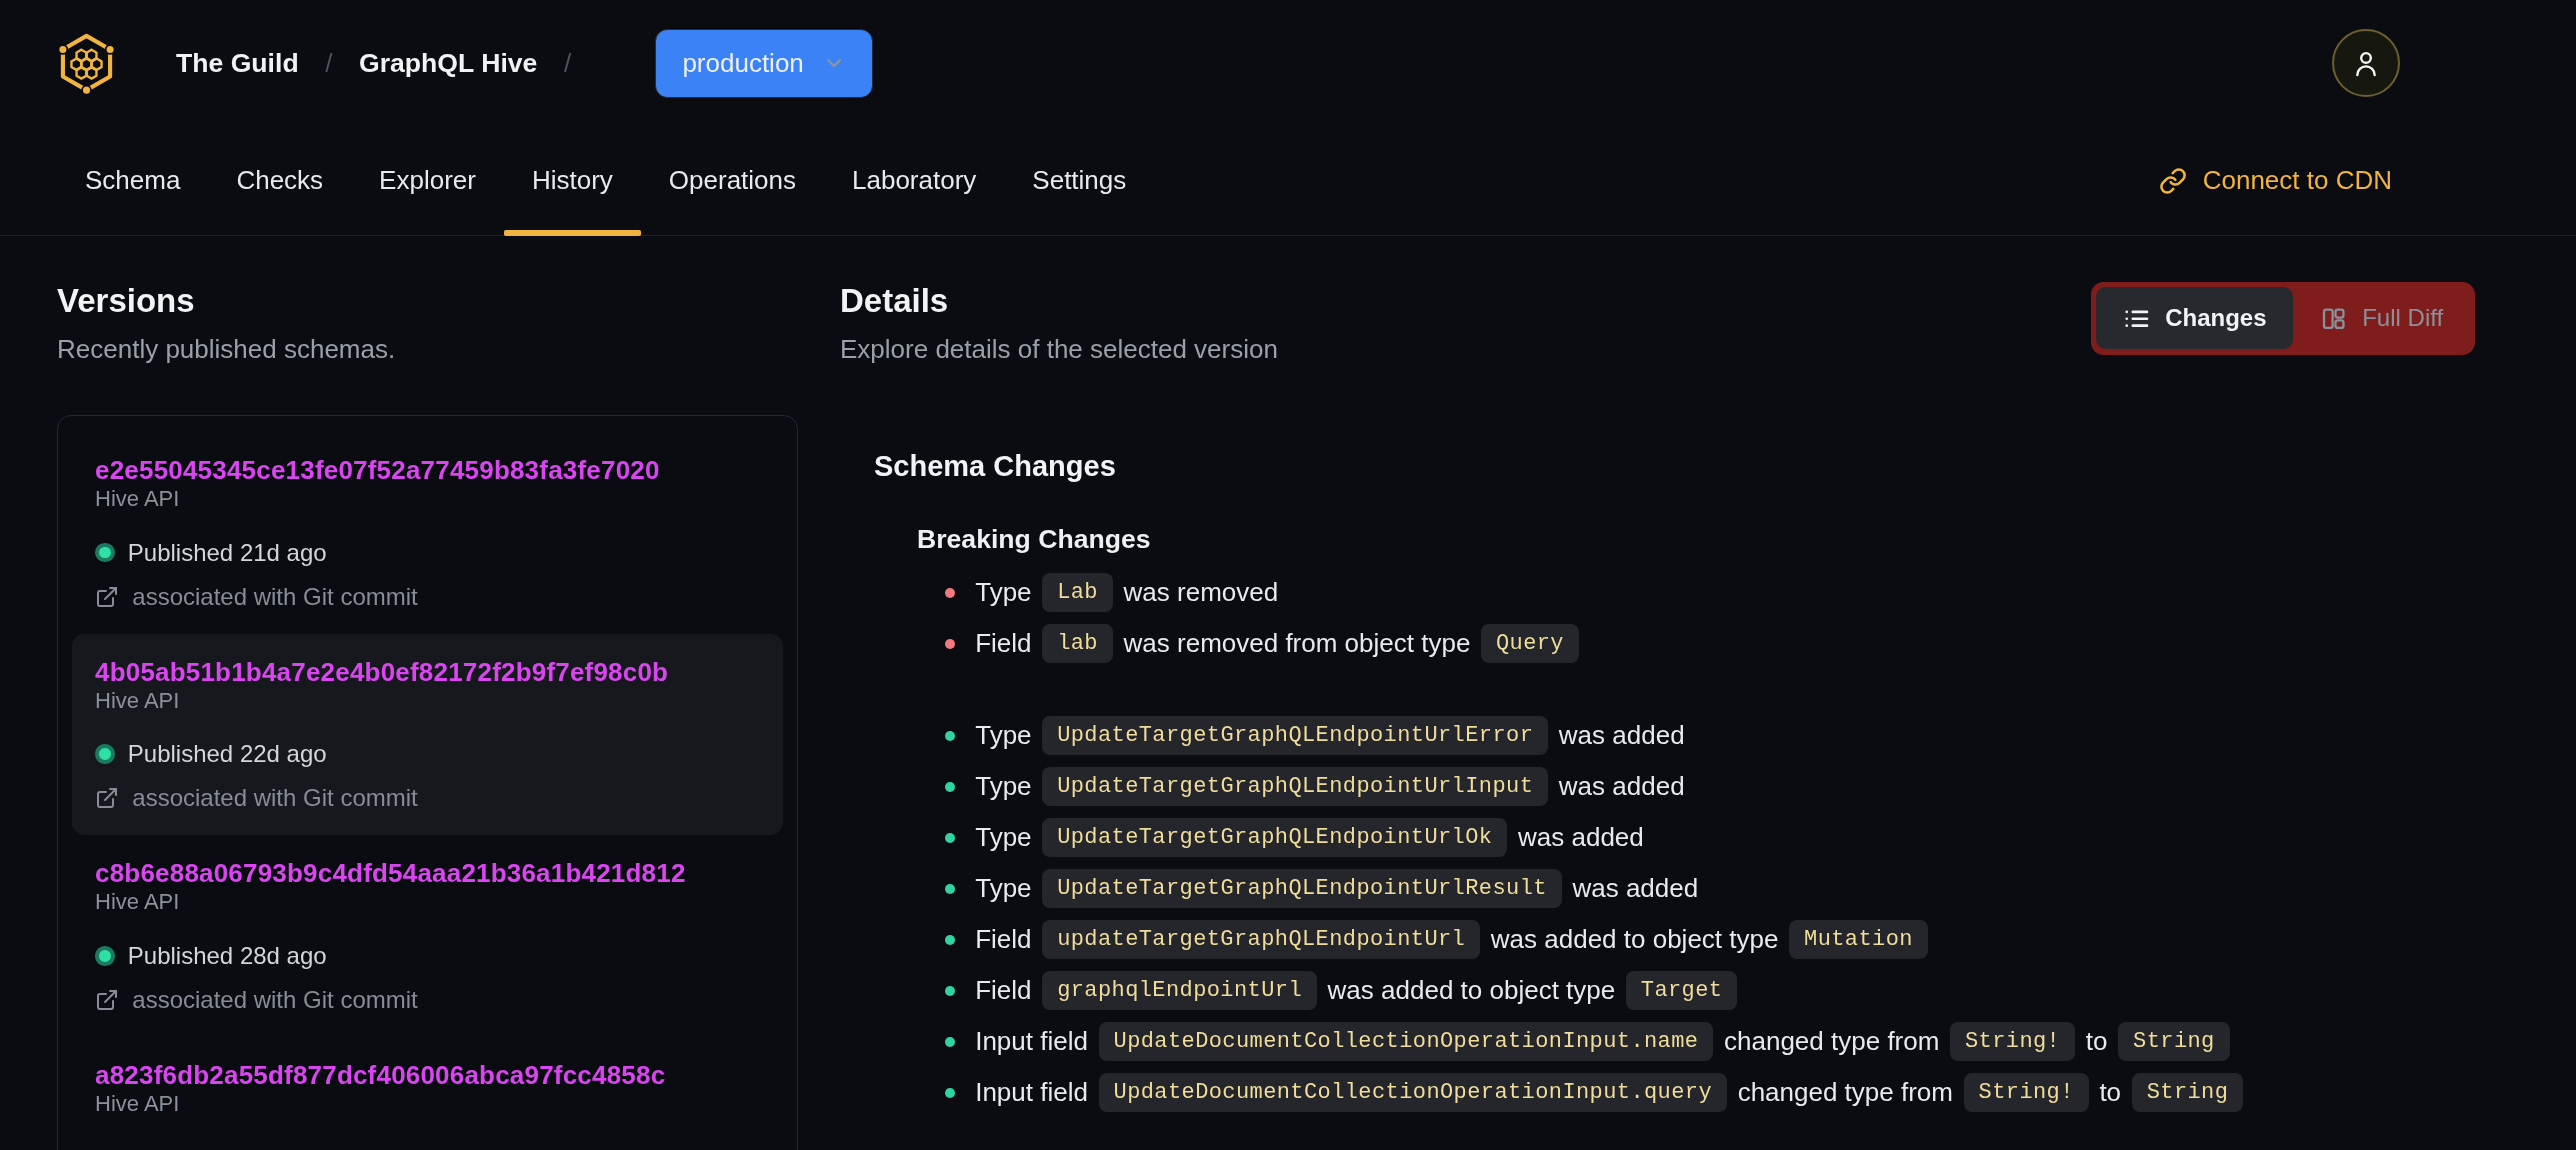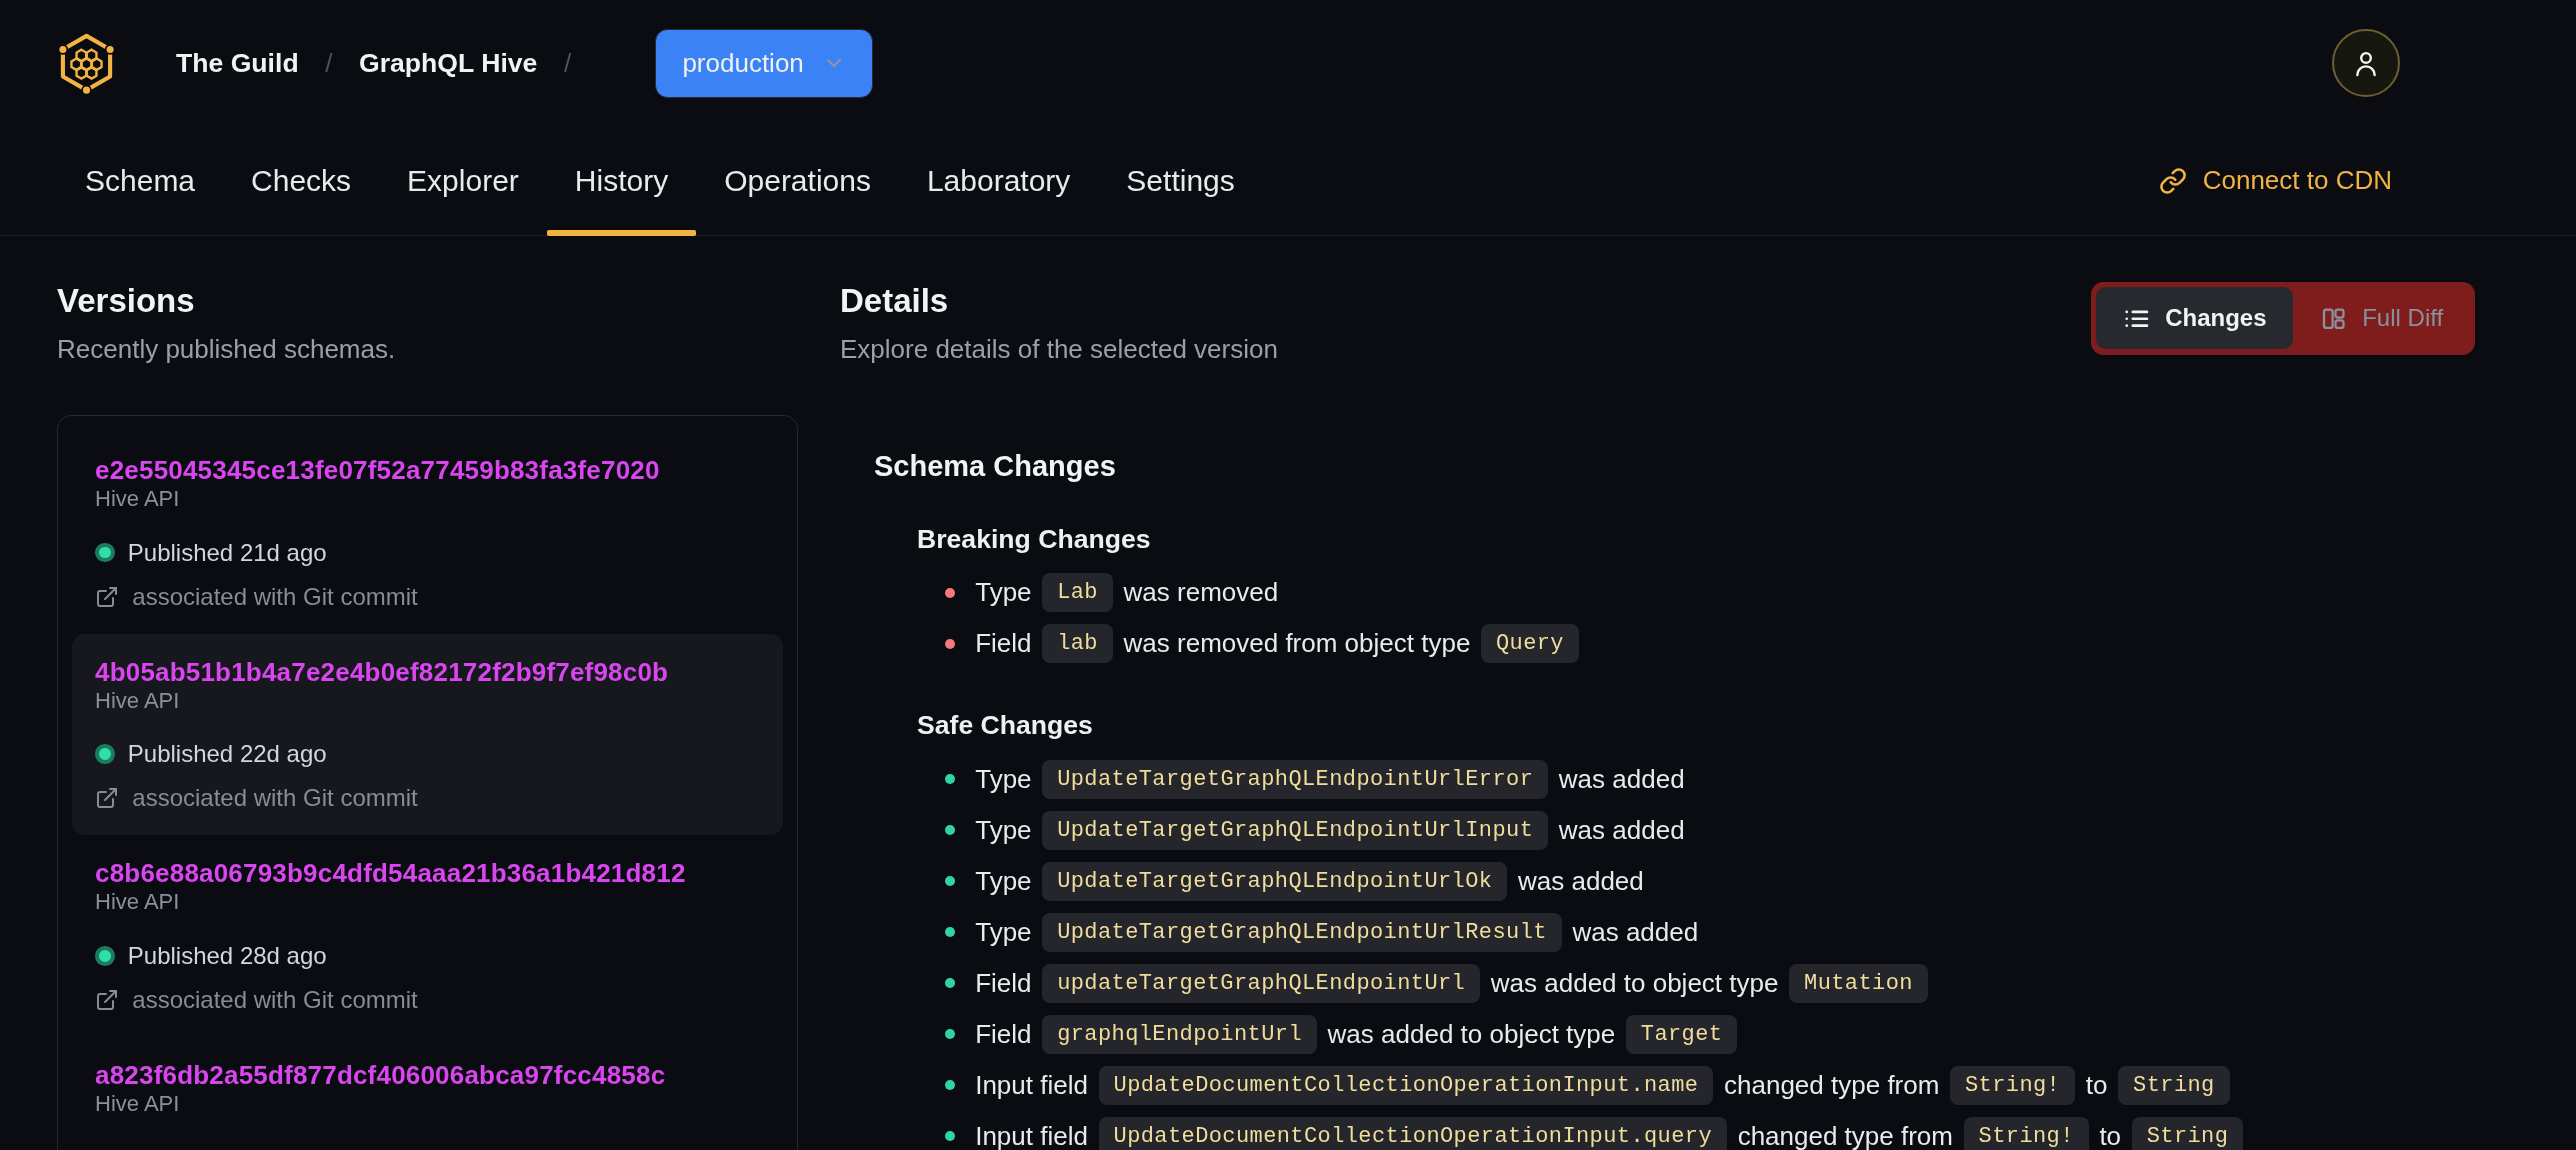--- a/index.html
+++ b/index.html
@@ -28,21 +28,21 @@
   }
   .avatar svg { width:32px; height:32px; color:#f3f4f6; }
   
   .tabnav {
     height:110px; display:flex; align-items:stretch; padding:0 184px 0 57px;
     border-bottom:0.9px solid #1d212a;
   }
   .tabs { display:flex; }
   .tab {
     position:relative; display:flex; align-items:center; padding:0 28px;
-    font-size:30px; color:#e8eaed; cursor:pointer; background:none; border:none;
+    font-size:26px; color:#e8eaed; cursor:pointer; background:none; border:none;
     font-family:"Liberation Sans", sans-serif;
   }
   .tab.active::after {
     content:""; position:absolute; left:0; right:0; bottom:-0.9px; height:6.2px;
     background:#f2b440; border-radius:1.8px;
   }
   .cdn-link {
     margin-left:auto; display:flex; align-items:center; gap:16px; color:#f2b440;
     font-size:26px; cursor:pointer;
   }
@@ -261,21 +261,20 @@
                 <span class="bullet breaking"></span>
                 <span class="seg-text">Field</span>
                 <code class="code-badge">lab</code>
                 <span class="seg-text">was removed from object type</span>
                 <code class="code-badge">Query</code>
               </li>
             </ul>
         </div>
 
         <div class="change-group">
-          <h4 class="group-title">Safe Changes</h4>
           <ul class="change-list" id="safe-list">
               <li class="change-row">
                 <span class="bullet safe"></span>
                 <span class="seg-text">Type</span>
                 <code class="code-badge">UpdateTargetGraphQLEndpointUrlError</code>
                 <span class="seg-text">was added</span>
               </li>
               <li class="change-row">
                 <span class="bullet safe"></span>
                 <span class="seg-text">Type</span>

